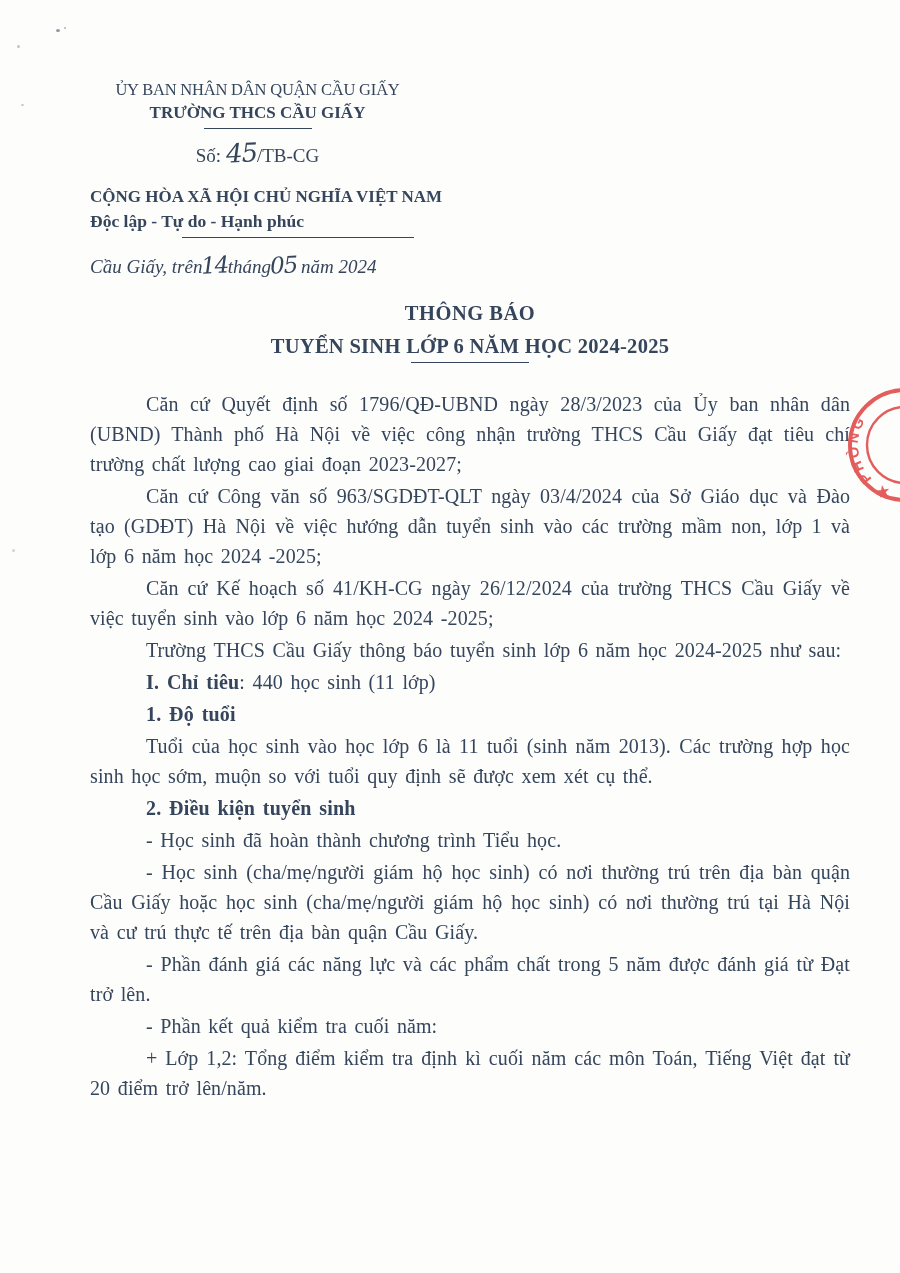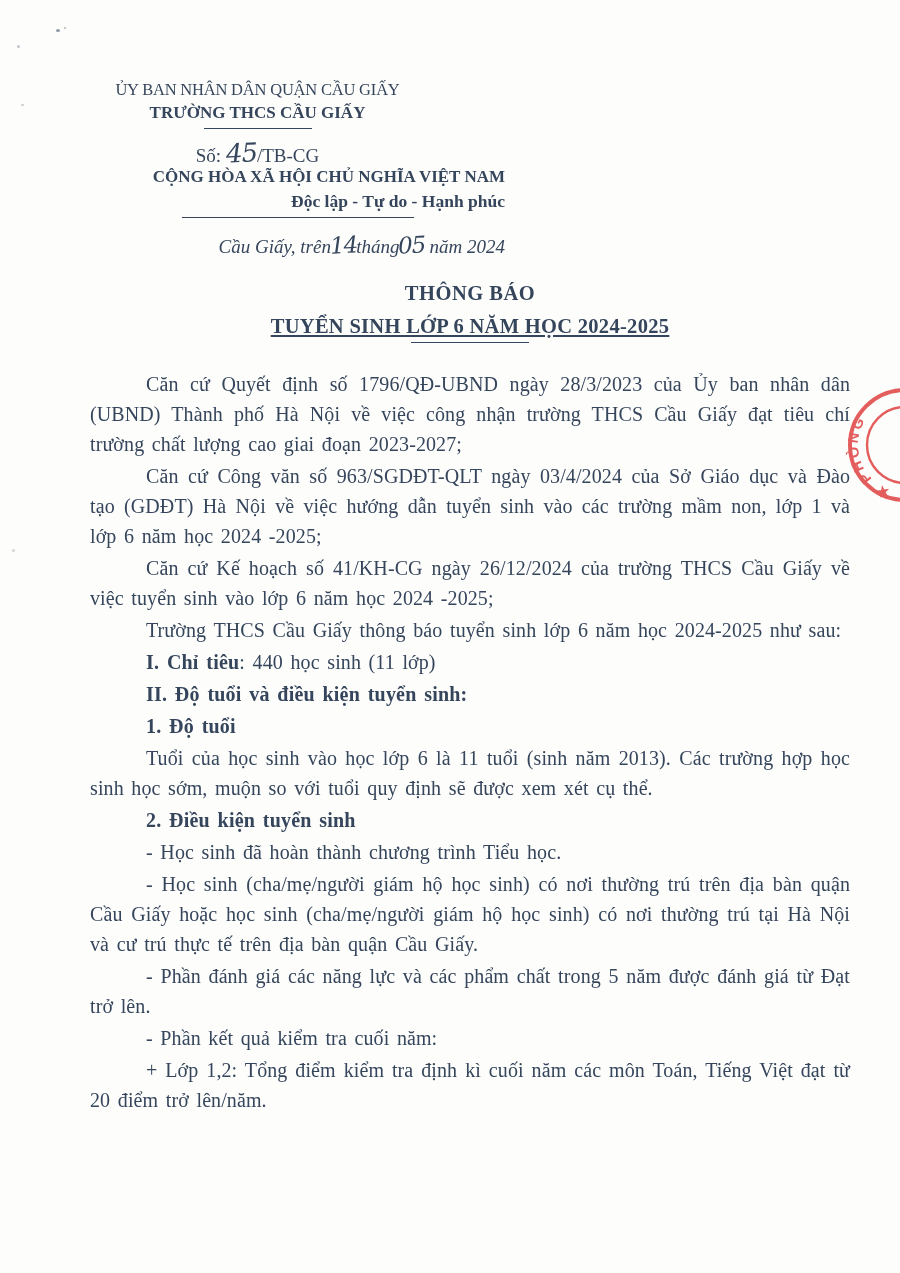--- a/index.html
+++ b/index.html
@@ -9,42 +9,42 @@
     position:relative;overflow:hidden;
     font-family:"Liberation Serif", serif;
     color:var(--ink,#35455c);
     -webkit-font-smoothing:antialiased;
   }
   .page-inner{padding:80px 50px 0 90px;position:relative;}
 
   
   .header{display:flex;justify-content:space-between;align-items:flex-start;flex-direction:column;}
   .header-left{width:335px;text-align:center;}
-  .header-right{width:415px;text-align:right;}
+  .header-right{width:415px;text-align:left;margin-top:20px;}
   .org-line1{font-size:16.5px;letter-spacing:-0.2px;white-space:nowrap;}
   .org-line2{font-size:17px;font-weight:bold;margin-top:3px;white-space:nowrap;}
   .rule{height:0;border-bottom:1.6px solid var(--ink,#35455c);margin:5px auto 0;}
   .rule-left{width:108px;}
   .rule-right{width:232px;}
   .doc-number{font-size:19px;margin-top:16px;white-space:nowrap;}
   .motto-line1{font-size:17px;font-weight:bold;white-space:nowrap;}
   .motto-line2{font-size:17.5px;font-weight:bold;margin-top:4px;white-space:nowrap;}
   .date-line{font-size:19px;font-style:italic;margin-top:18px;white-space:nowrap;}
   .hand{
     font-family:"DejaVu Serif", serif;
     font-style:italic;font-size:26px;line-height:0;
     display:inline-block;transform:rotate(-3deg);
     letter-spacing:-1px;
   }
   .hand-sm{font-size:23px;margin:0 -1px;}
 
   
   .title-block{text-align:center;margin-top:24px;}
   .title-line1{font-size:20.5px;font-weight:bold;letter-spacing:0.5px;}
-  .title-line2{font-size:20.5px;font-weight:bold;margin-top:10px;letter-spacing:0.3px;text-decoration:underline;}
+  .title-line2{font-size:20.5px;font-weight:bold;margin-top:10px;letter-spacing:0.3px;}
   .title-rule{width:118px;border-bottom:1.8px solid var(--ink,#35455c);margin:4px auto 0;}
 
   
   .doc-body{margin-top:26px;}
   .doc-body p{
     margin:0 0 2px 0;
     font-size:20px;line-height:30px;
     text-align:justify;text-indent:56px;
     word-spacing:2.5px;letter-spacing:0.1px;
   }
@@ -86,21 +86,20 @@
     <div class="title-line2">TUYỂN SINH LỚP 6 NĂM HỌC 2024-2025</div>
     <div class="title-rule"></div>
   </div>
 
   <div class="doc-body">
     <p><b></b><span>Căn cứ Quyết định số 1796/QĐ-UBND ngày 28/3/2023 của Ủy ban nhân dân (UBND) Thành phố Hà Nội về việc công nhận trường THCS Cầu Giấy đạt tiêu chí trường chất lượng cao giai đoạn 2023-2027;</span></p>
     <p><b></b><span>Căn cứ Công văn số 963/SGDĐT-QLT ngày 03/4/2024 của Sở Giáo dục và Đào tạo (GDĐT) Hà Nội về việc hướng dẫn tuyển sinh vào các trường mầm non, lớp 1 và lớp 6 năm học 2024 -2025;</span></p>
     <p><b></b><span>Căn cứ Kế hoạch số 41/KH-CG ngày 26/12/2024 của trường THCS Cầu Giấy về việc tuyển sinh vào lớp 6 năm học 2024 -2025;</span></p>
     <p><b></b><span>Trường THCS Cầu Giấy thông báo tuyển sinh lớp 6 năm học 2024-2025 như sau:</span></p>
     <p><b>I. Chỉ tiêu</b><span>: 440 học sinh (11 lớp)</span></p>
-    <p><b>II. Độ tuổi và điều kiện tuyển sinh:</b><span></span></p>
     <p><b>1. Độ tuổi</b><span></span></p>
     <p><b></b><span>Tuổi của học sinh vào học lớp 6 là 11 tuổi (sinh năm 2013). Các trường hợp học sinh học sớm, muộn so với tuổi quy định sẽ được xem xét cụ thể.</span></p>
     <p><b>2. Điều kiện tuyển sinh</b><span></span></p>
     <p><b></b><span>- Học sinh đã hoàn thành chương trình Tiểu học.</span></p>
     <p><b></b><span>- Học sinh (cha/mẹ/người giám hộ học sinh) có nơi thường trú trên địa bàn quận Cầu Giấy hoặc học sinh (cha/mẹ/người giám hộ học sinh) có nơi thường trú tại Hà Nội và cư trú thực tế trên địa bàn quận Cầu Giấy.</span></p>
     <p><b></b><span>- Phần đánh giá các năng lực và các phẩm chất trong 5 năm được đánh giá từ Đạt trở lên.</span></p>
     <p><b></b><span>- Phần kết quả kiểm tra cuối năm:</span></p>
     <p><b></b><span>+ Lớp 1,2: Tổng điểm kiểm tra định kì cuối năm các môn Toán, Tiếng Việt đạt từ 20 điểm trở lên/năm.</span></p>
   </div>
 </div>

